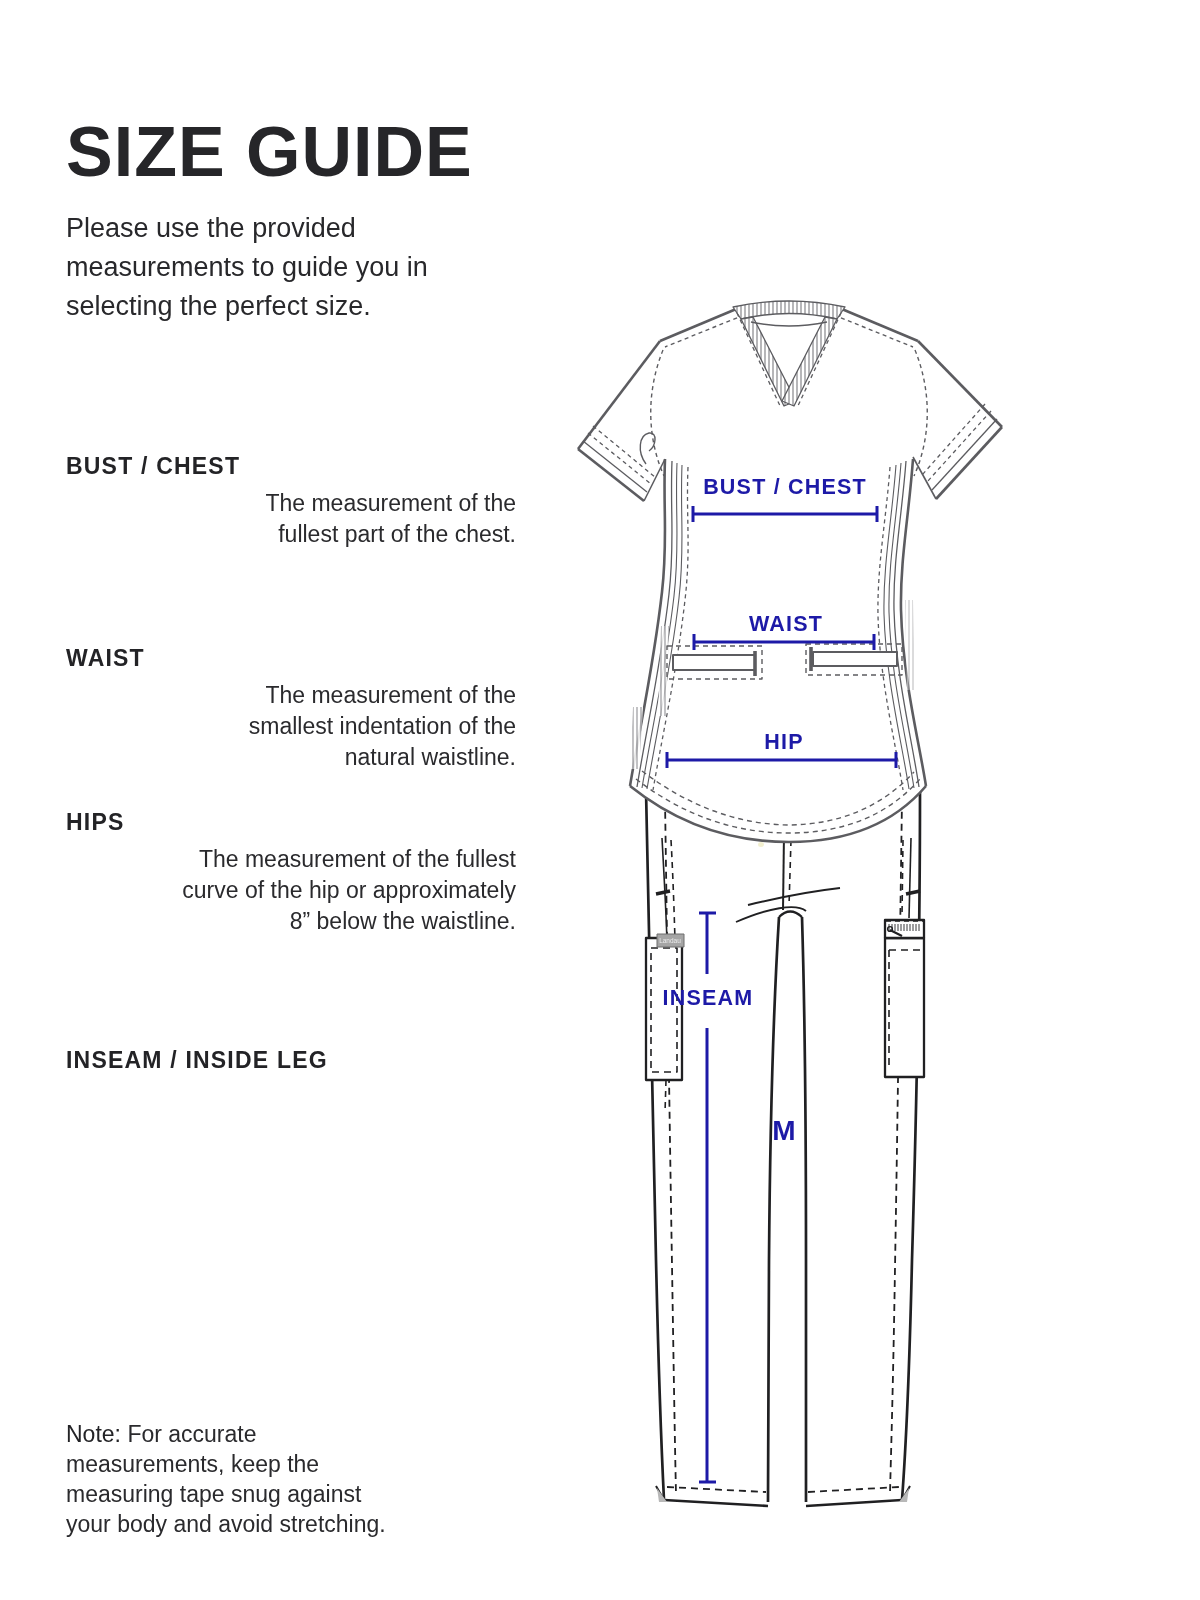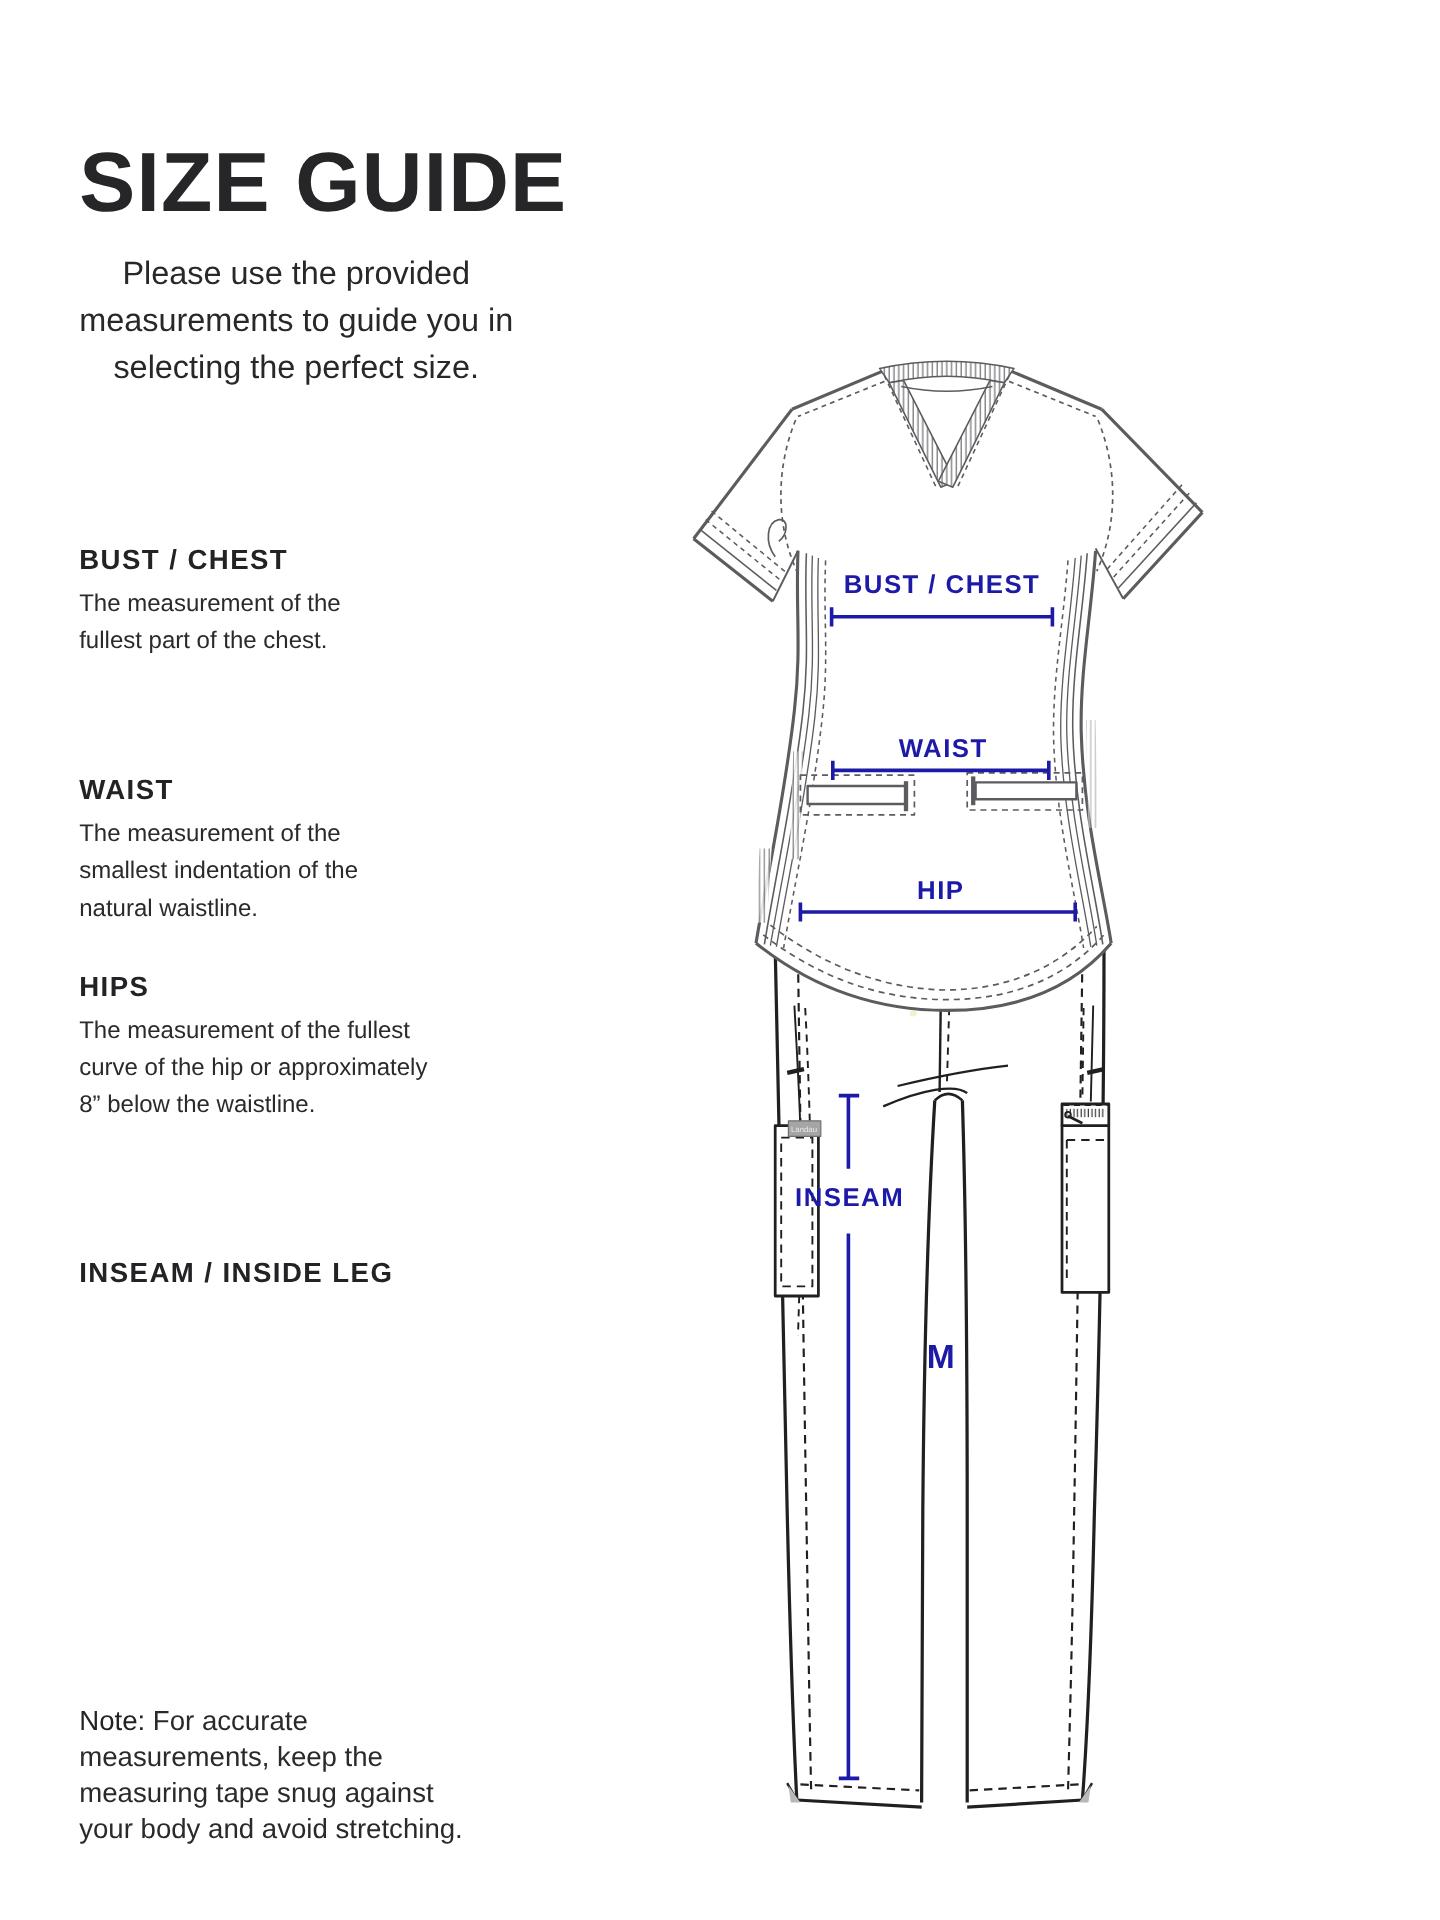--- a/index.html
+++ b/index.html
@@ -1,23 +1,23 @@
 <!DOCTYPE html>
 <html><head>
 <meta charset="utf-8">
 <style>
   html,body{margin:0;padding:0;background:#ffffff;}
   .page{position:relative;width:1056px;height:1600px;background:#ffffff;overflow:hidden;
         font-family:"Liberation Sans","DejaVu Sans",sans-serif;color:#28282b;}
   .abs{position:absolute;}
   .title{left:66px;top:70px;font-size:70px;font-weight:700;letter-spacing:1px;color:#262629;line-height:1;}
-  .intro{left:66px;top:182px;font-size:27px;line-height:39px;color:#28282b;white-space:pre-line;text-align:center;}
+  .intro{left:66px;top:182px;font-size:27px;line-height:39px;color:#28282b;white-space:pre-line;}
   .section{left:66px;width:450px;}
   .sec-heading{font-size:23px;font-weight:700;letter-spacing:1.2px;color:#232326;line-height:28px;}
-  .sec-body{margin-top:8px;font-size:20px;line-height:31px;color:#2a2a2d;white-space:pre-line;}
+  .sec-body{margin-top:8px;font-size:23px;line-height:31px;color:#2a2a2d;white-space:pre-line;text-align:right;}
   .note{left:66px;top:1396px;width:460px;font-size:23px;line-height:30px;color:#2a2a2d;white-space:pre-line;}
   .note b{font-weight:400;color:#232326;}
   .diagram{left:530px;top:270px;}
   .frag{position:absolute;opacity:.55;}
   .speck{position:absolute;width:6px;height:5px;border-radius:50%;background:#f2eecb;opacity:.9;}
   svg text{font-family:"Liberation Sans","DejaVu Sans",sans-serif;}
   .blue-label{font-size:21.5px;font-weight:700;letter-spacing:1.2px;}
   .size-m{font-size:28px;font-weight:700;}
   .tag-text{font-size:6.5px;}
 </style>

